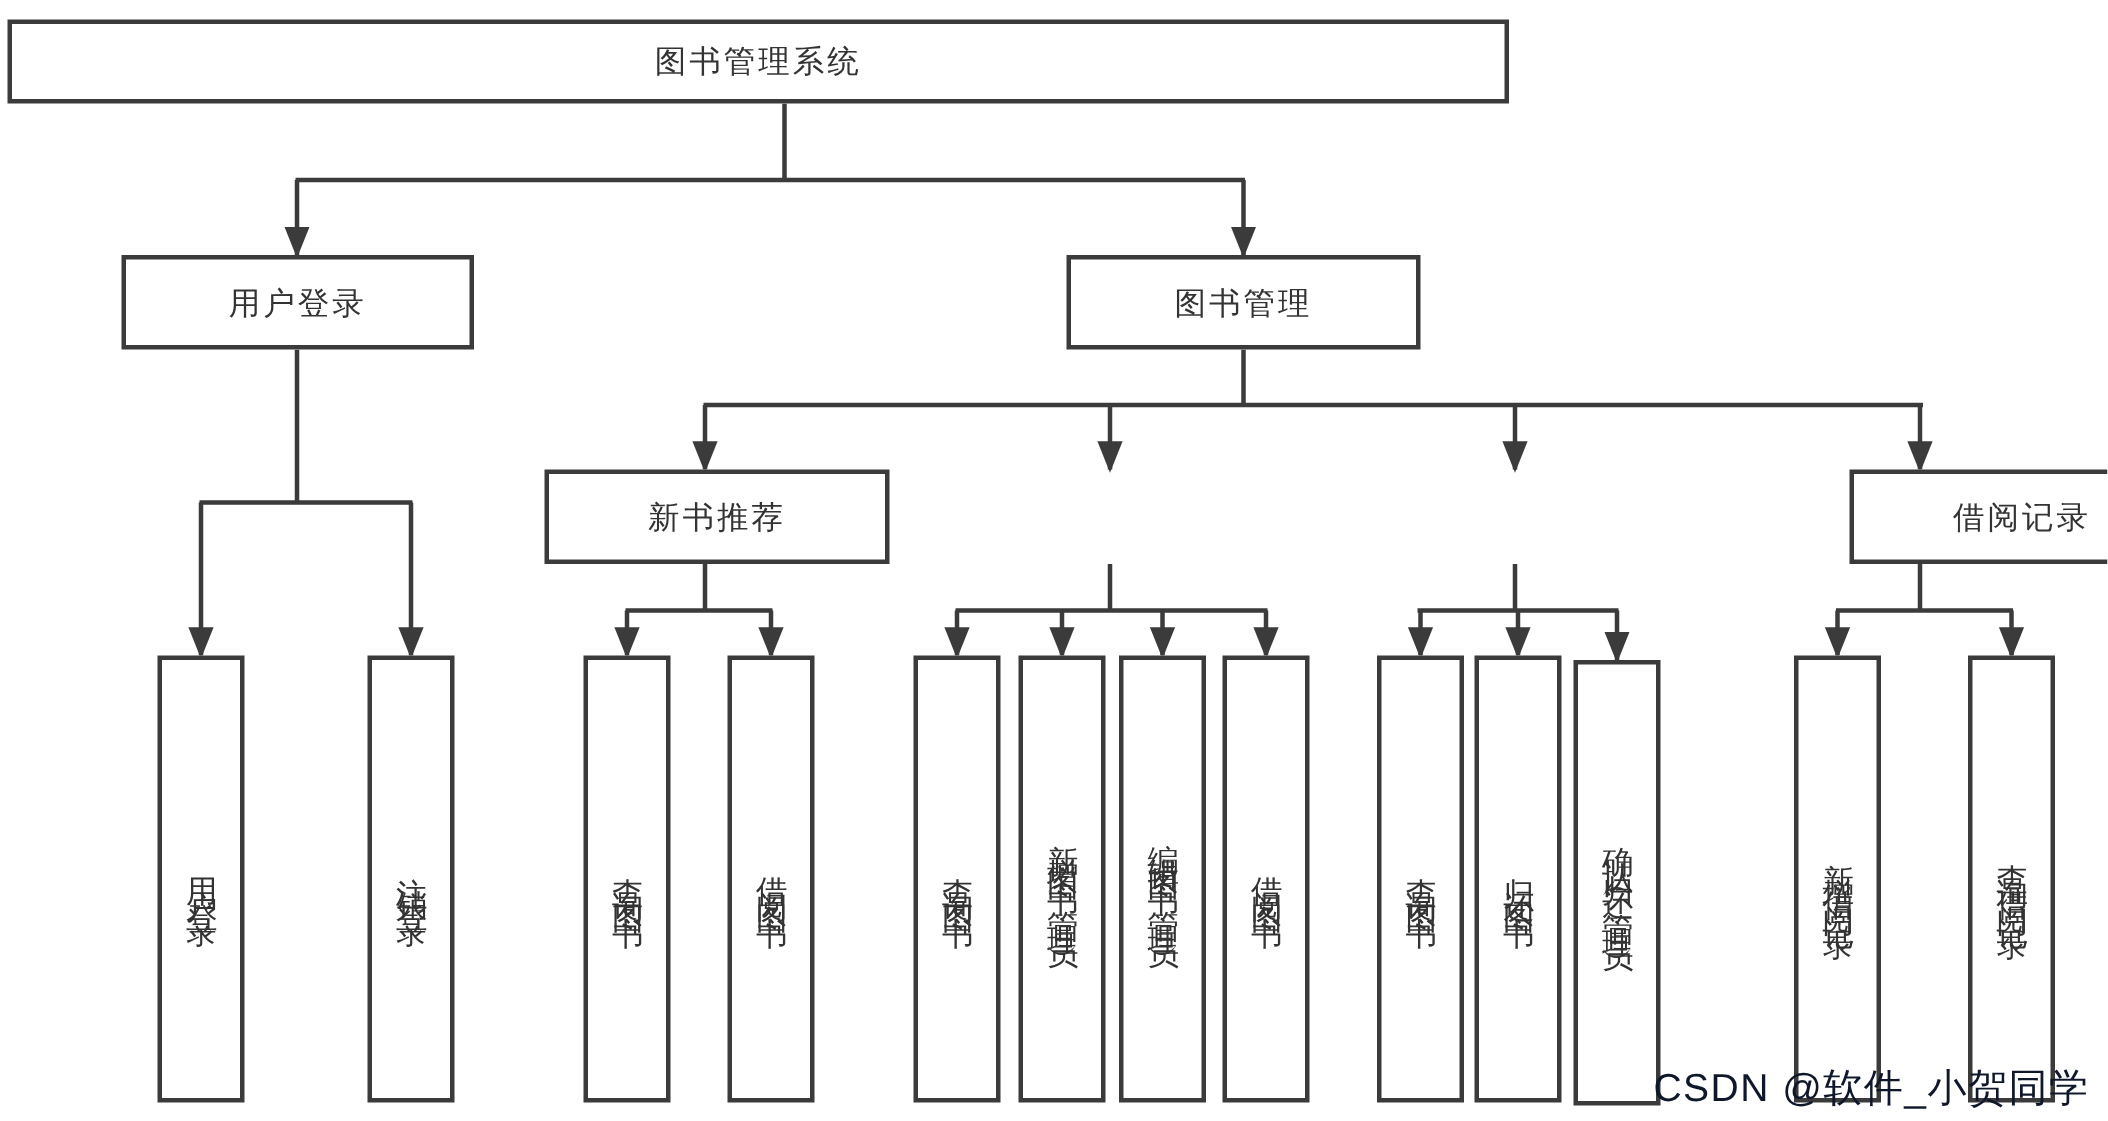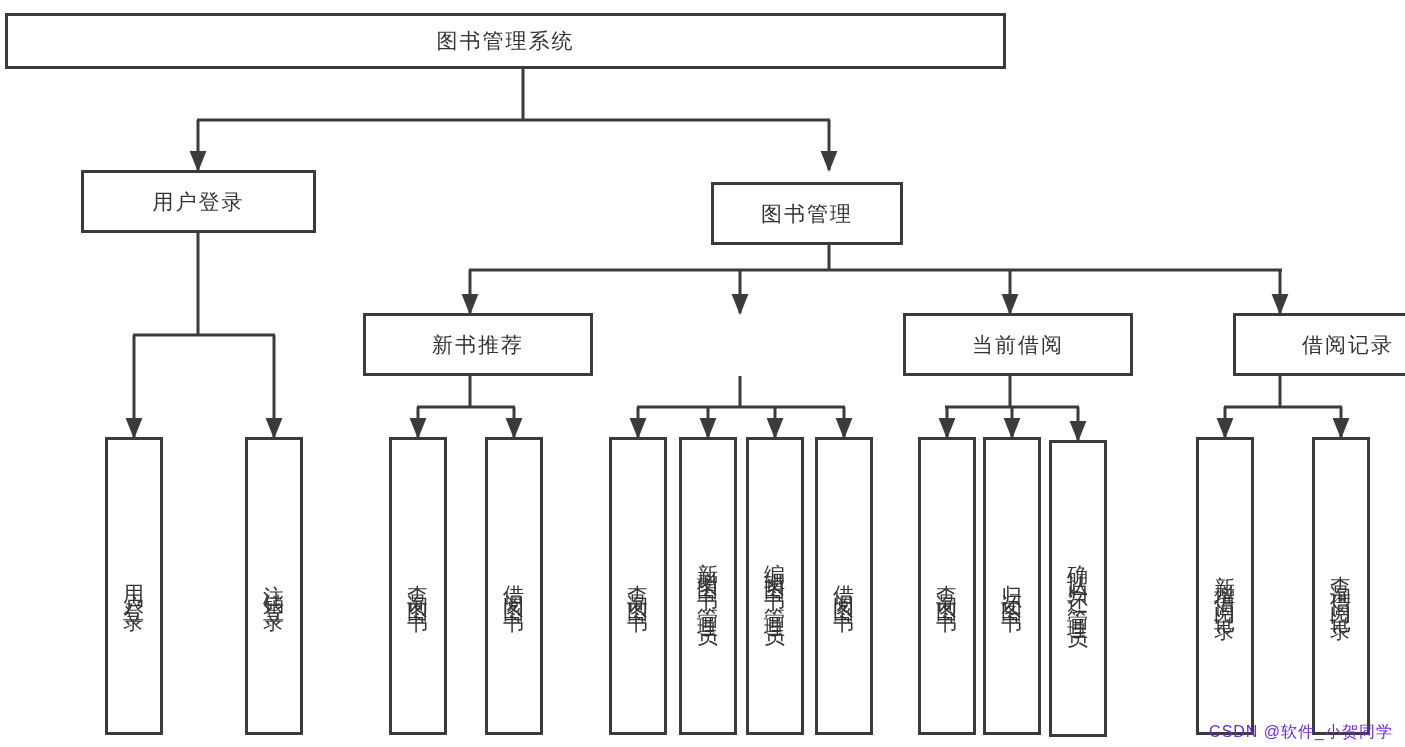--- a/index.html
+++ b/index.html
@@ -30,21 +30,21 @@
     writing-mode:vertical-rl;
     font-size:21px;
     letter-spacing:9px;
     line-height:1;
     white-space:nowrap;
   }
   
   .b-root{left:5px;top:13px;width:1001px;height:56px;}
   
   .b-userlogin{left:81px;top:170px;width:235px;height:63px;}
-  .b-bookmgmt{left:711px;top:170px;width:192px;height:63px;margin-top:12px;}
+  .b-bookmgmt{left:711px;top:170px;width:236px;height:63px;}
   
   .b-l3{top:313px;width:230px;height:63px;}
   .b-newbook{left:363px;}
   .b-borrow{left:633px;}
   .b-current{left:903px;}
   .b-record{left:1233px;}
   
   .leaf{top:437px;width:58px;height:298px;}
   .b-a1{left:105px;}
   .b-a2{left:245px;}
@@ -56,22 +56,22 @@
   .b-c4{left:815px;}
   .b-d1{left:918px;}
   .b-d2{left:983px;}
   .b-d3{left:1049px;top:440px;height:297px;}
   .b-e1{left:1196px;}
   .b-e2{left:1312px;}
   .watermark{
     position:absolute;
     right:12px;
     bottom:4px;
-    font-size:16px;
-    color:#6d28d9;
+    font-size:26px;
+    color:#0f172a;
     letter-spacing:1px;
     z-index:5;
     white-space:nowrap;
   }
 </style>
 </head>
 <body>
 
 <div id="canvas">
 
@@ -139,23 +139,20 @@
   <div class="box b-userlogin">
     <span class="h-label">用户登录</span>
   </div>
   <div class="box b-bookmgmt">
     <span class="h-label">图书管理</span>
   </div>
 
   <div class="box b-l3 b-newbook">
     <span class="h-label">新书推荐</span>
   </div>
-  <div class="box b-l3 b-current">
-    <span class="h-label">当前借阅</span>
-  </div>
   <div class="box b-l3 b-record">
     <span class="h-label">借阅记录</span>
   </div>
 
   <div class="box leaf b-a1">
     <span class="v-label">用户登录</span>
   </div>
   <div class="box leaf b-a2">
     <span class="v-label">注销登录</span>
   </div>

